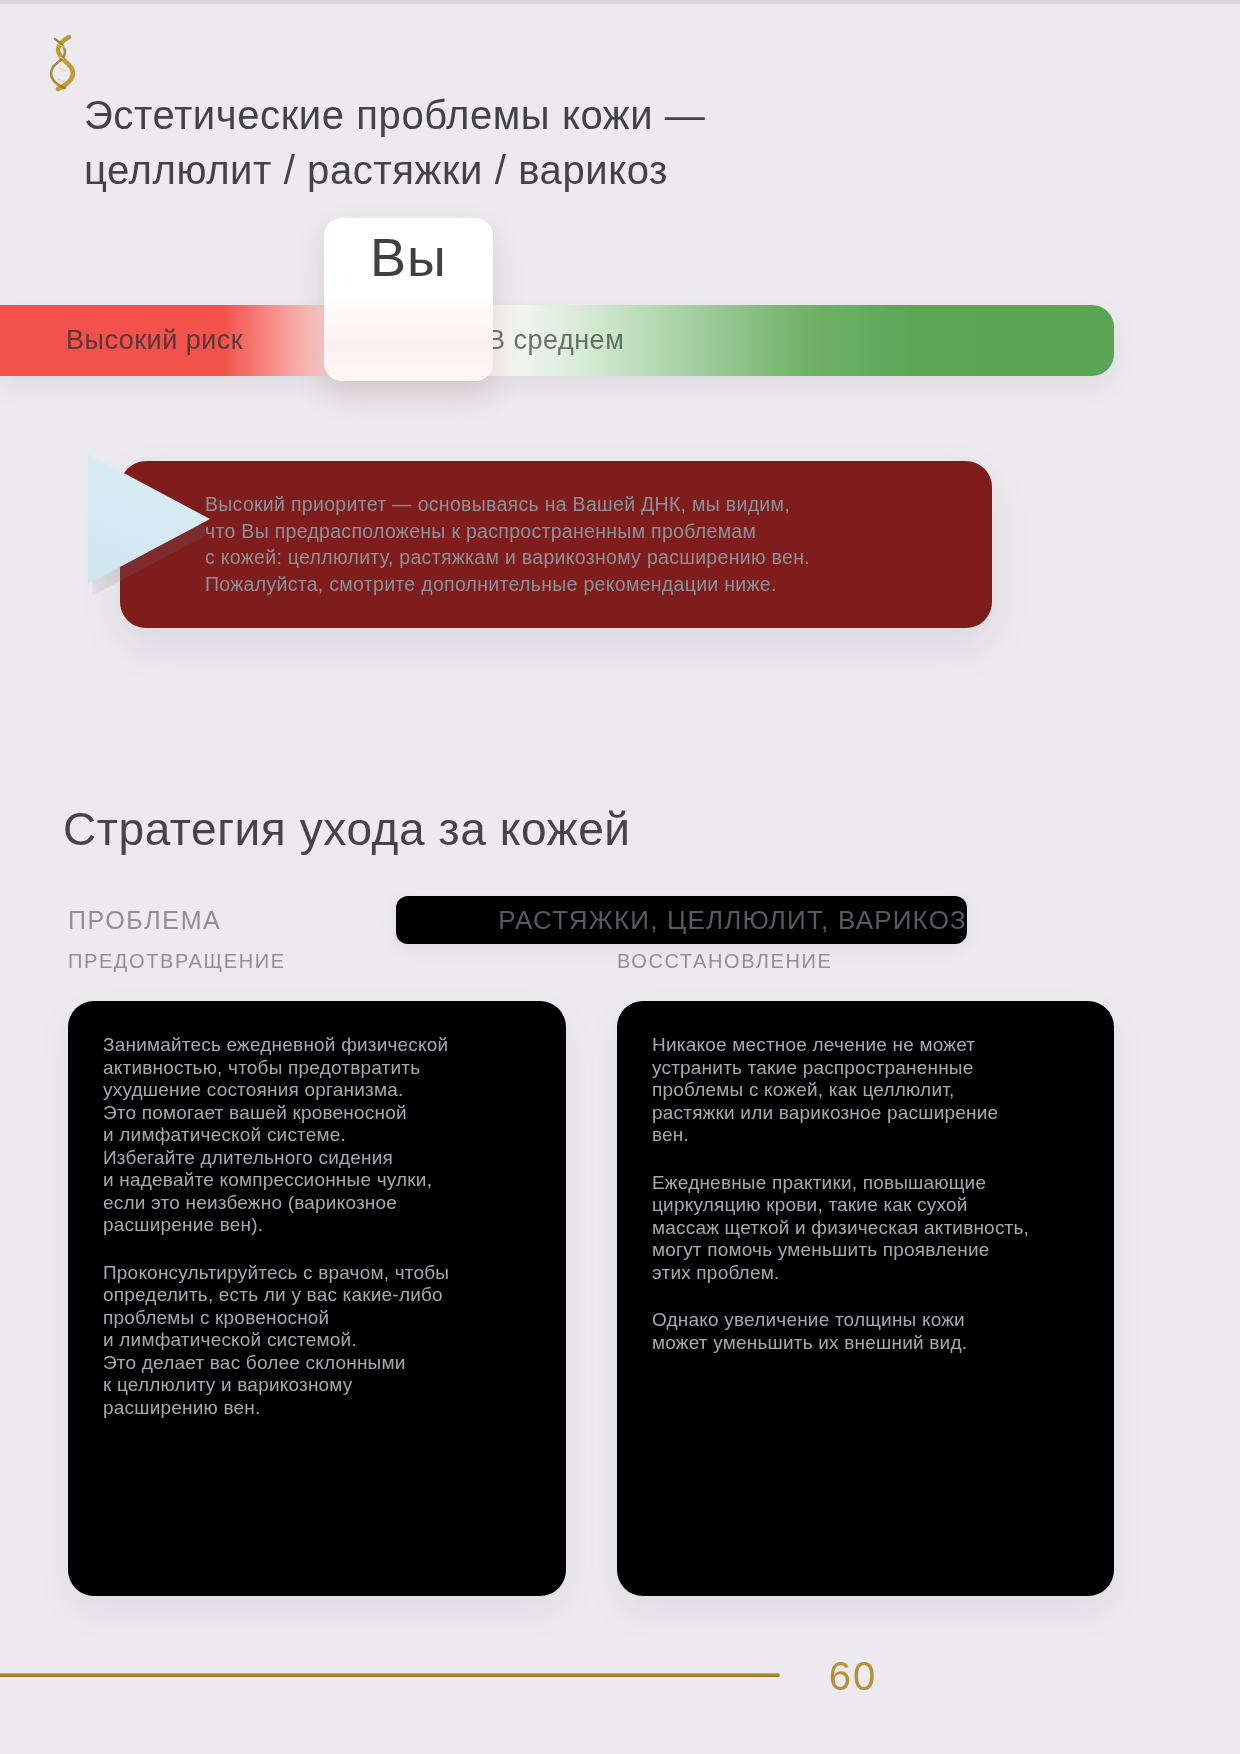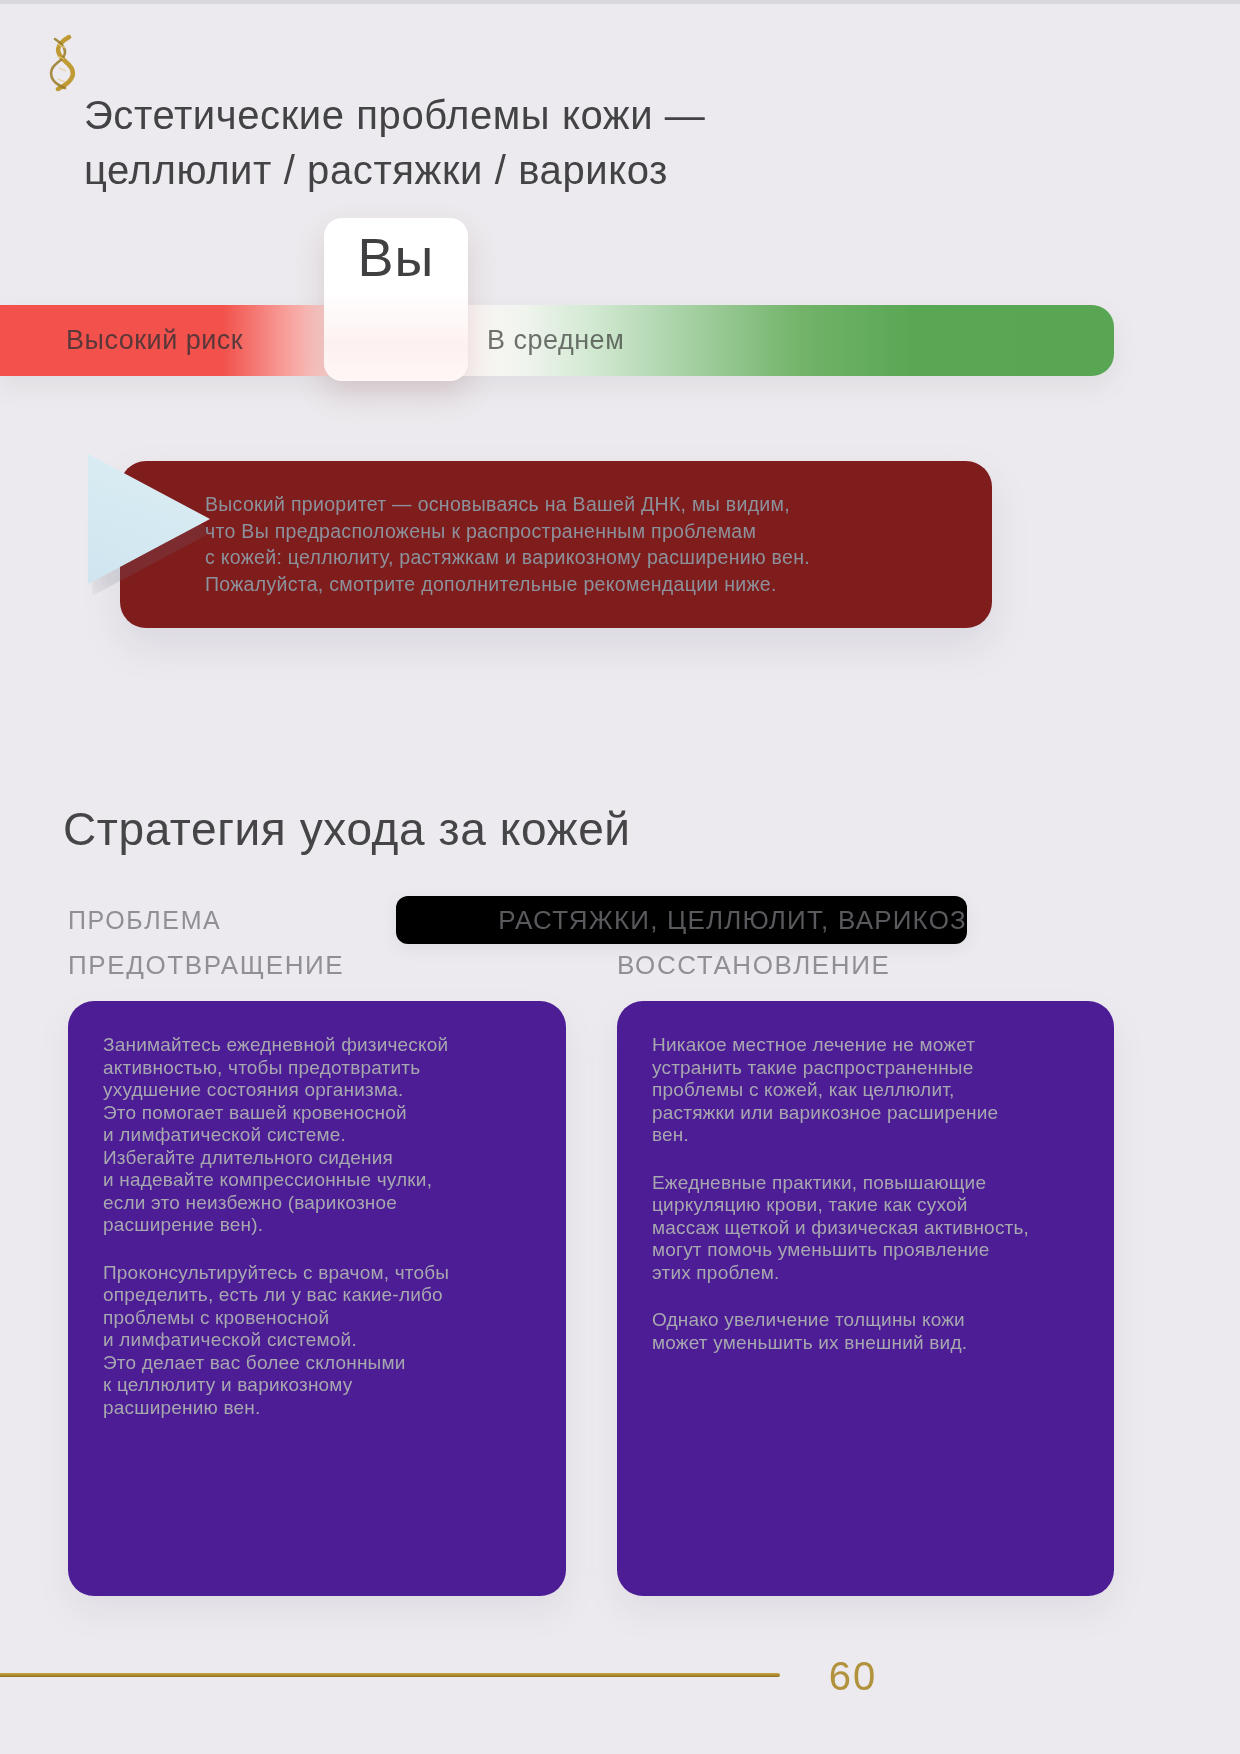--- a/index.html
+++ b/index.html
@@ -25,21 +25,21 @@
     box-shadow:0 10px 24px rgba(120,110,120,0.10);
   }
   .risk-label {
     position:absolute; top:0; line-height:71px; font-size:27px;
     font-weight:300; letter-spacing:0.5px; color:rgba(48,48,52,0.78);
   }
   .risk-label.high { left:66px; }
   .risk-label.medium { left:487px; color:rgba(58,62,58,0.72); }
   .risk-label.low { left:869px; color:rgba(38,66,40,0.72); }
   .you-marker {
-    position:absolute; left:324px; top:214px; width:144px; height:163px;
+    position:absolute; left:324px; top:214px; width:169px; height:163px;
     border-radius:18px; z-index:2;
     background:linear-gradient(180deg,#ffffff 0%,#ffffff 45%,#fdf1f0 78%,#fef7f6 100%);
     box-shadow:0 14px 30px rgba(140,90,90,0.20);
     display:flex; justify-content:center; align-items:flex-start;
   }
   .you-marker span {
     font-size:54px; font-weight:300; color:#404043; margin-top:8px; letter-spacing:1px;
   }
   
   .callout-triangle {
@@ -74,27 +74,27 @@
   .problem-box {
     position:absolute; left:396px; top:892px; width:571px; height:48px;
     background:#000000; border-radius:12px;
     box-shadow:0 5px 16px rgba(120,120,145,0.10);
     display:flex; align-items:center; justify-content:flex-end;
   }
   .problem-box span {
     font-size:26px; font-weight:300; letter-spacing:1.2px; color:#5a5a5e;
   }
   .col-header {
-    position:absolute; top:946px; font-size:26px; font-weight:300;
+    position:absolute; top:946px; font-size:20px; font-weight:300;
     letter-spacing:1.6px; color:#8f8f95;
   }
   .col-header.prevention { left:68px; }
   .col-header.recovery { left:617px; }
   .card {
-    position:absolute; top:997px; height:595px; background:#4c1d95;
+    position:absolute; top:997px; height:595px; background:#000000;
     border-radius:26px; box-shadow:0 16px 32px rgba(120,120,150,0.10);
   }
   .card.prevention { left:68px; width:498px; }
   .card.recovery { left:617px; width:497px; }
   .card-text { padding:33px 26px 0 35px; }
   .card-text p {
     margin:0 0 25px 0; font-size:19px; line-height:22.5px; font-weight:300;
     color:#a7a7af; white-space:pre-line; letter-spacing:0.2px;
   }
   

